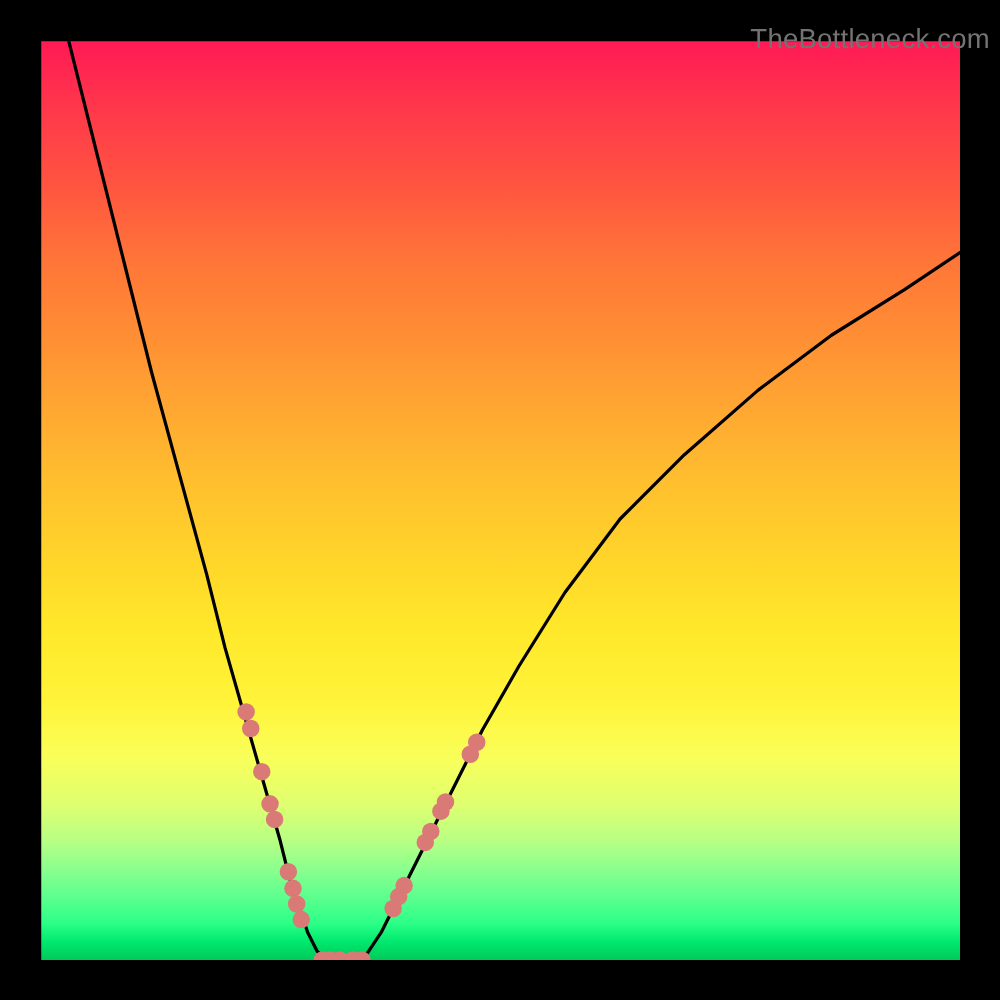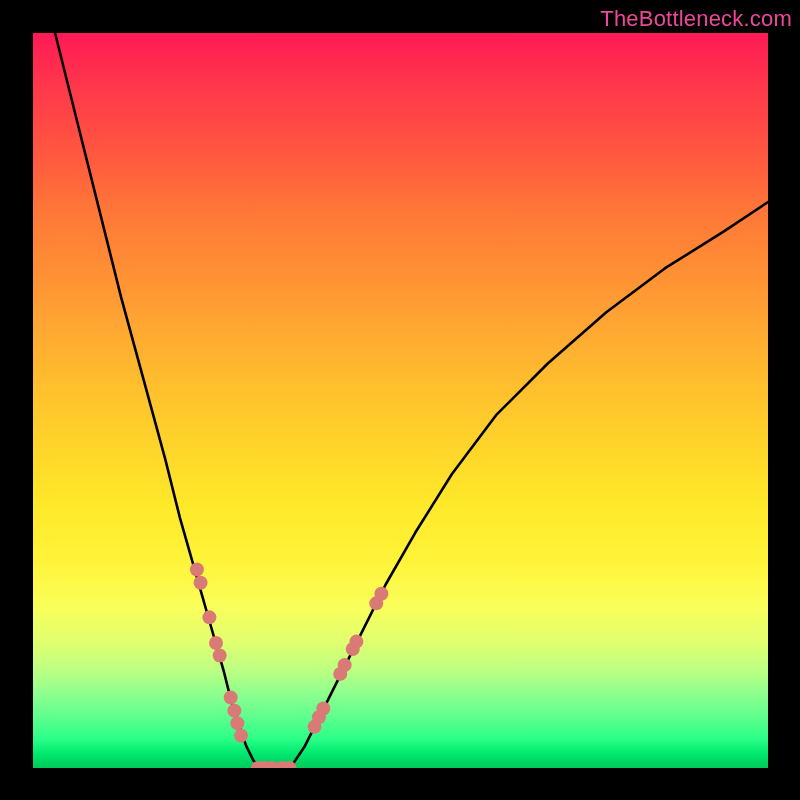--- a/index.html
+++ b/index.html
@@ -46,25 +46,25 @@
   }
   svg.curves {
     position: absolute;
     left: 0;
     top: 0;
     width: 735px;
     height: 735px;
   }
   .watermark {
     position: absolute;
-    top: 6px;
+    top: 18px;
     right: 8px;
     font-family: Arial, Helvetica, sans-serif;
     font-size: 22px;
-    color: #ec4899;
+    color: #737373;
     letter-spacing: 0.2px;
     user-select: none;
   }
 </style>
 </head>
 <body>
 
 <div class="frame">
   <div class="plot-area">
     <svg class="curves" viewBox="0 0 735 735" preserveAspectRatio="none">

